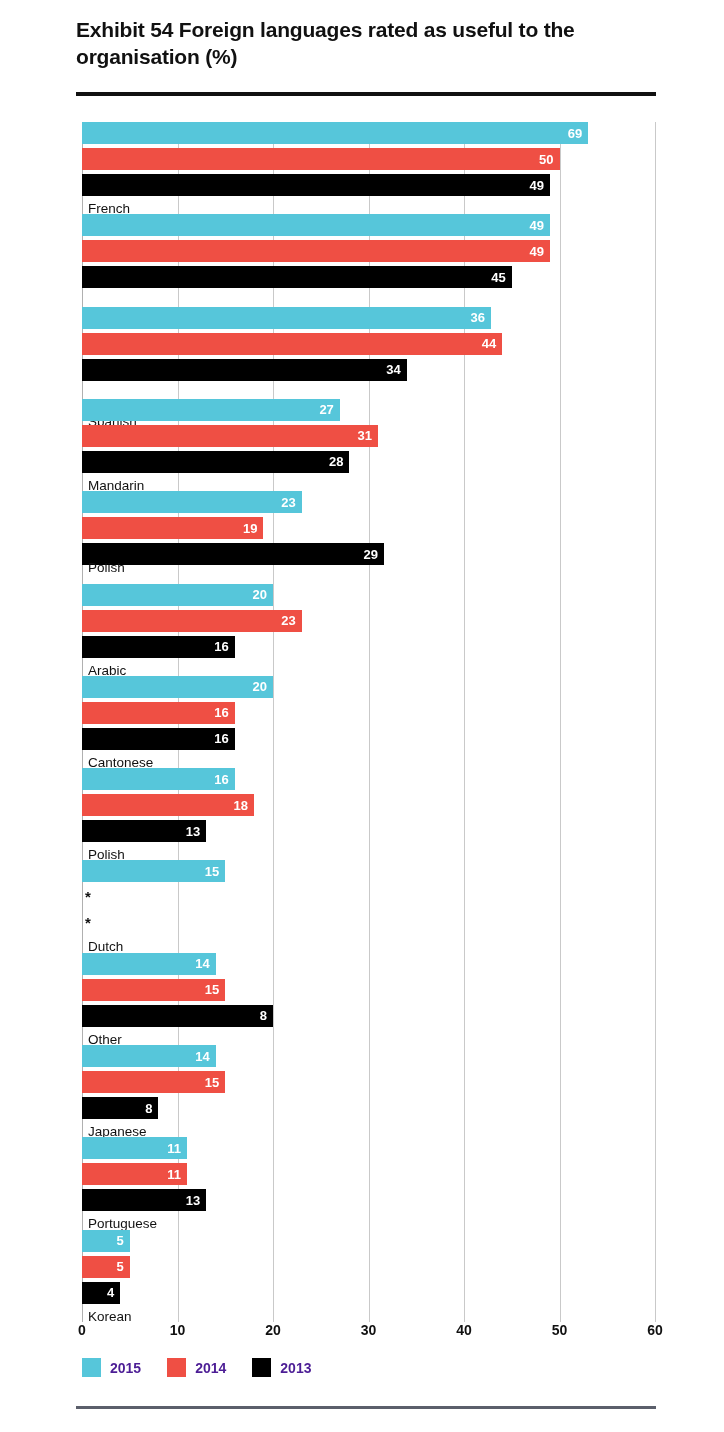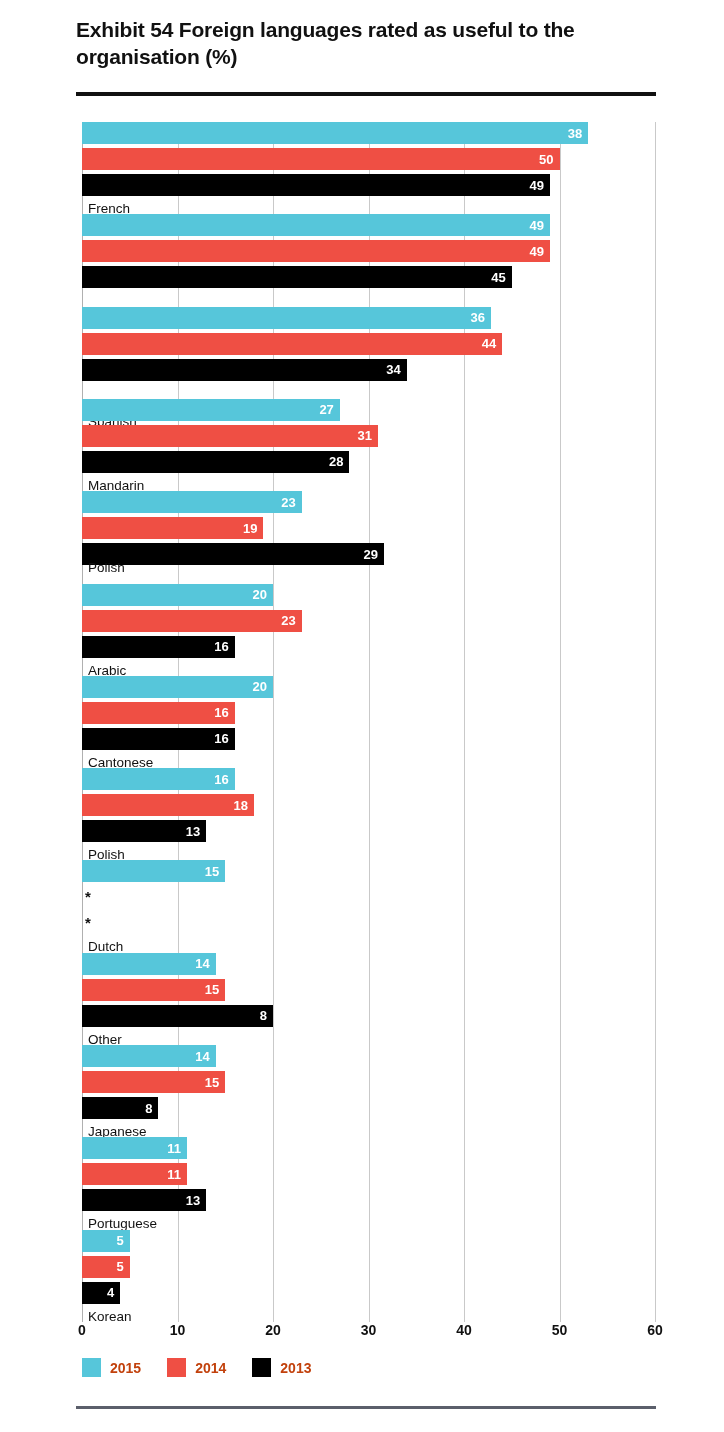--- a/index.html
+++ b/index.html
@@ -78,21 +78,21 @@
     transform: translateX(-50%);
   }
 
   
   .legend {
     position: absolute; left: 82px; top: 1358px;
     display: flex; align-items: center; gap: 26px;
   }
   .legend-item { display: flex; align-items: center; gap: 9px; }
   .swatch { width: 19px; height: 19px; display:block; }
-  .legend-label { font-size: 14px; font-weight: bold; color: #c2410c; }
+  .legend-label { font-size: 14px; font-weight: bold; color: #4c1d95; }
 
   .bottom-rule {
     position: absolute; left: 76px; top: 1406px;
     width: 580px; height: 3px; background: #5b5f6b;
   }
 </style>
 </head>
 <body>
 
 <div class="page">
@@ -106,21 +106,21 @@
         <div class="gridline" style="left: 95.5px;"></div>
         <div class="gridline" style="left: 191px;"></div>
         <div class="gridline" style="left: 286.5px;"></div>
         <div class="gridline" style="left: 382px;"></div>
         <div class="gridline" style="left: 477.5px;"></div>
         <div class="gridline" style="left: 573px;"></div>
       </div>
     <div class="plot" id="plot">
         <div class="group" style="top: 0px; height: 92.3px;">
           <div class="bar y2015" style="top: 0px; width: 506.15px;">
-            <span class="val">38</span>
+            <span class="val">69</span>
           </div>
           <div class="bar y2014" style="top: 26px; width: 477.5px;">
             <span class="val">50</span>
           </div>
           <div class="bar y2013" style="top: 52px; width: 467.95px;">
             <span class="val">49</span>
           </div>
           <div class="cat-label" style="top: 79px;">French</div>
         </div>
         <div class="group" style="top: 92.3px; height: 92.3px;">

